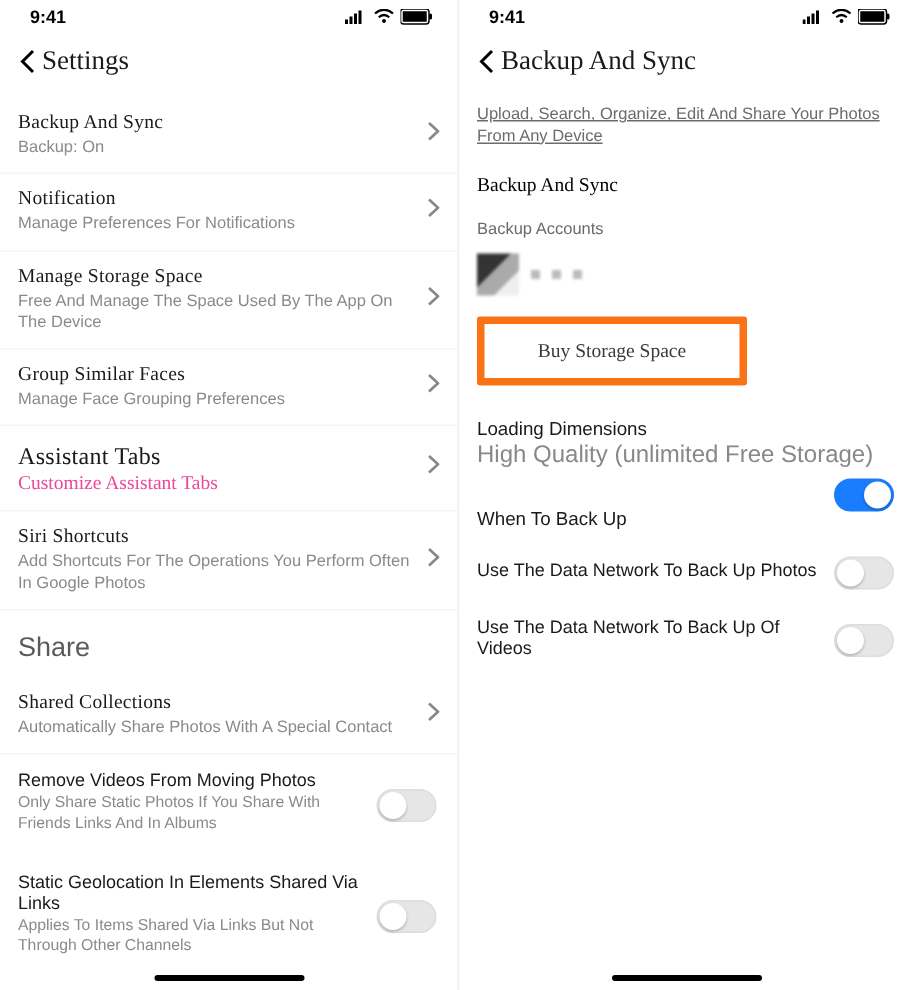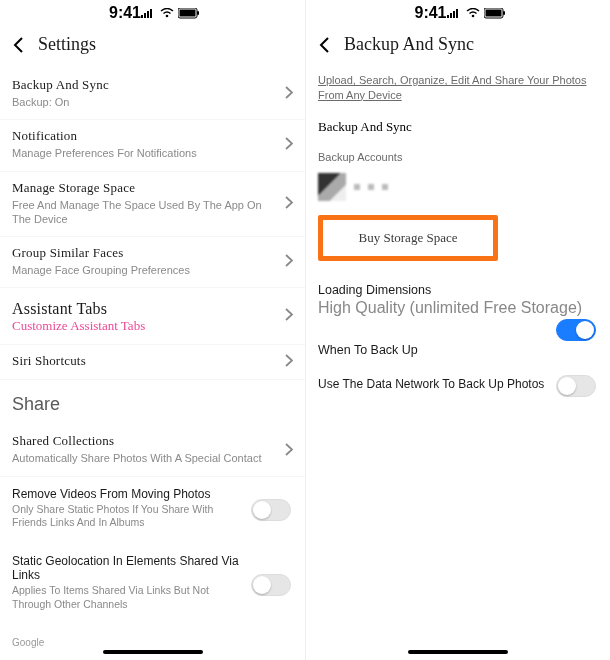--- a/index.html
+++ b/index.html
@@ -14,33 +14,33 @@
     .phone {
       width: 305px;
       height: 660px;
       background: #fff;
       position: relative;
       overflow: hidden;
     }
     .phone + .phone { border-left: 1px solid #eee; }
     .status-bar {
       display: flex;
-      justify-content: center;
+      justify-content: space-between;
       align-items: center;
       padding: 4px 16px 2px 20px;
-      font-size: 16px;
+      font-size: 12px;
       font-weight: 600;
     }
     .status-icons { display: flex; gap: 4px; align-items: center; }
     .bars, .wifi, .batt { display: inline-block; }
     .bars svg, .wifi svg, .batt svg { display: block; }
     .header {
       display: flex;
       align-items: center;
-      gap: 10px;
+      gap: 0;
       padding: 10px 12px 14px 10px;
     }
     .back-icon { width: 18px; height: 18px; display:flex; align-items:center; justify-content:center;}
     .header-title {
       font-family: Georgia, "Times New Roman", serif;
       font-size: 18px;
       color: #1a1a1a;
     }
     .subhead {
       padding: 4px 12px 10px 12px;
@@ -236,20 +236,21 @@
     <div class="row" style="padding-top:12px">
       <div class="title" style="font-size:16px">Assistant Tabs</div>
       <div class="section-sub">Customize Assistant Tabs</div>
       <span class="chev"><svg width="8" height="13">
             <path d="M1 1 L7 6.5 L1 12" stroke="#888" stroke-width="1.8" fill="none"></path>
           </svg></span>
     </div>
 
     <div class="row">
       <div class="title">Siri Shortcuts</div>
+      <div class="sub">Add Shortcuts For The Operations You Perform Often In Google Photos</div>
       <span class="chev"><svg width="8" height="13">
             <path d="M1 1 L7 6.5 L1 12" stroke="#888" stroke-width="1.8" fill="none"></path>
           </svg></span>
     </div>
 
     <div class="section-title">Share</div>
 
     <div class="row">
       <div class="title">Shared Collections</div>
       <div class="sub">Automatically Share Photos With A Special Contact</div>
@@ -346,15 +347,21 @@
 
   <div class="simple-row" style="padding-top:16px">When To Back Up</div>
 
   <div class="toggle-row">
     <div class="title">Use The Data Network To Back Up Photos</div>
     <div class="toggle">
         <div class="knob"></div>
       </div>
   </div>
 
+  <div class="toggle-row">
+    <div class="title">Use The Data Network To Back Up Of Videos</div>
+    <div class="toggle">
+        <div class="knob"></div>
+      </div>
+  </div>
 
   <div class="home-ind"></div>
 </div>
 
 </body></html>

